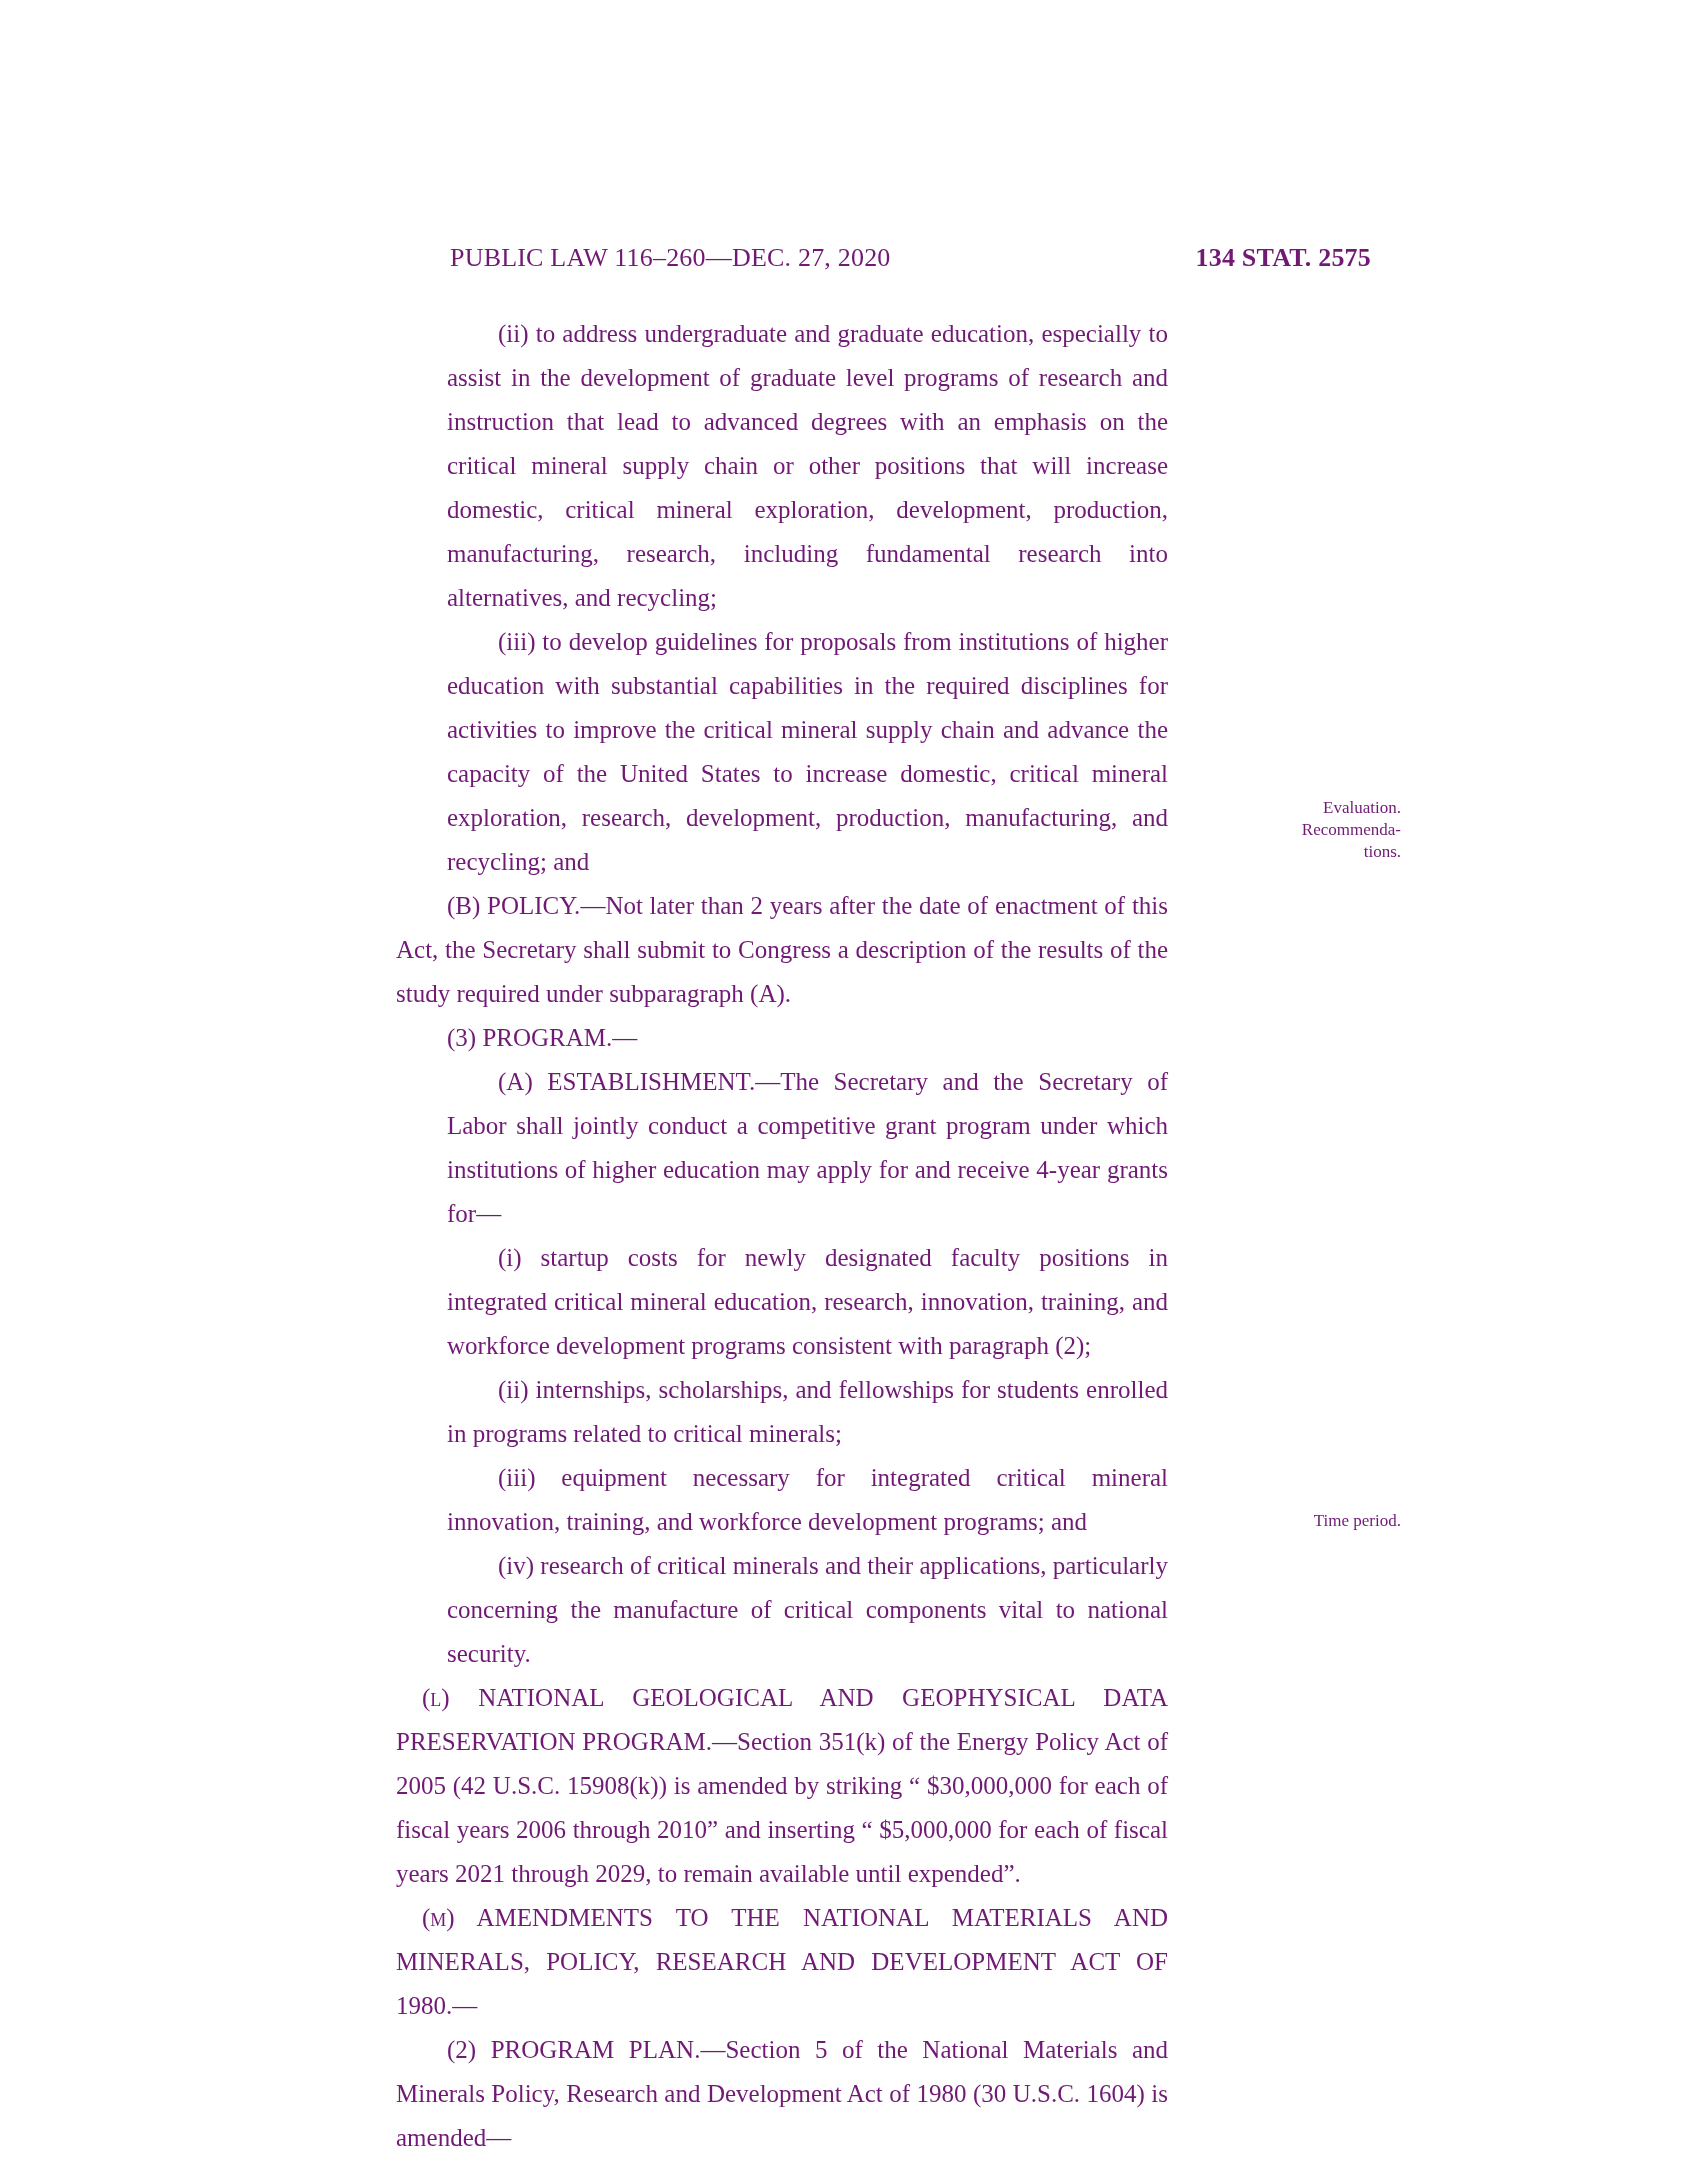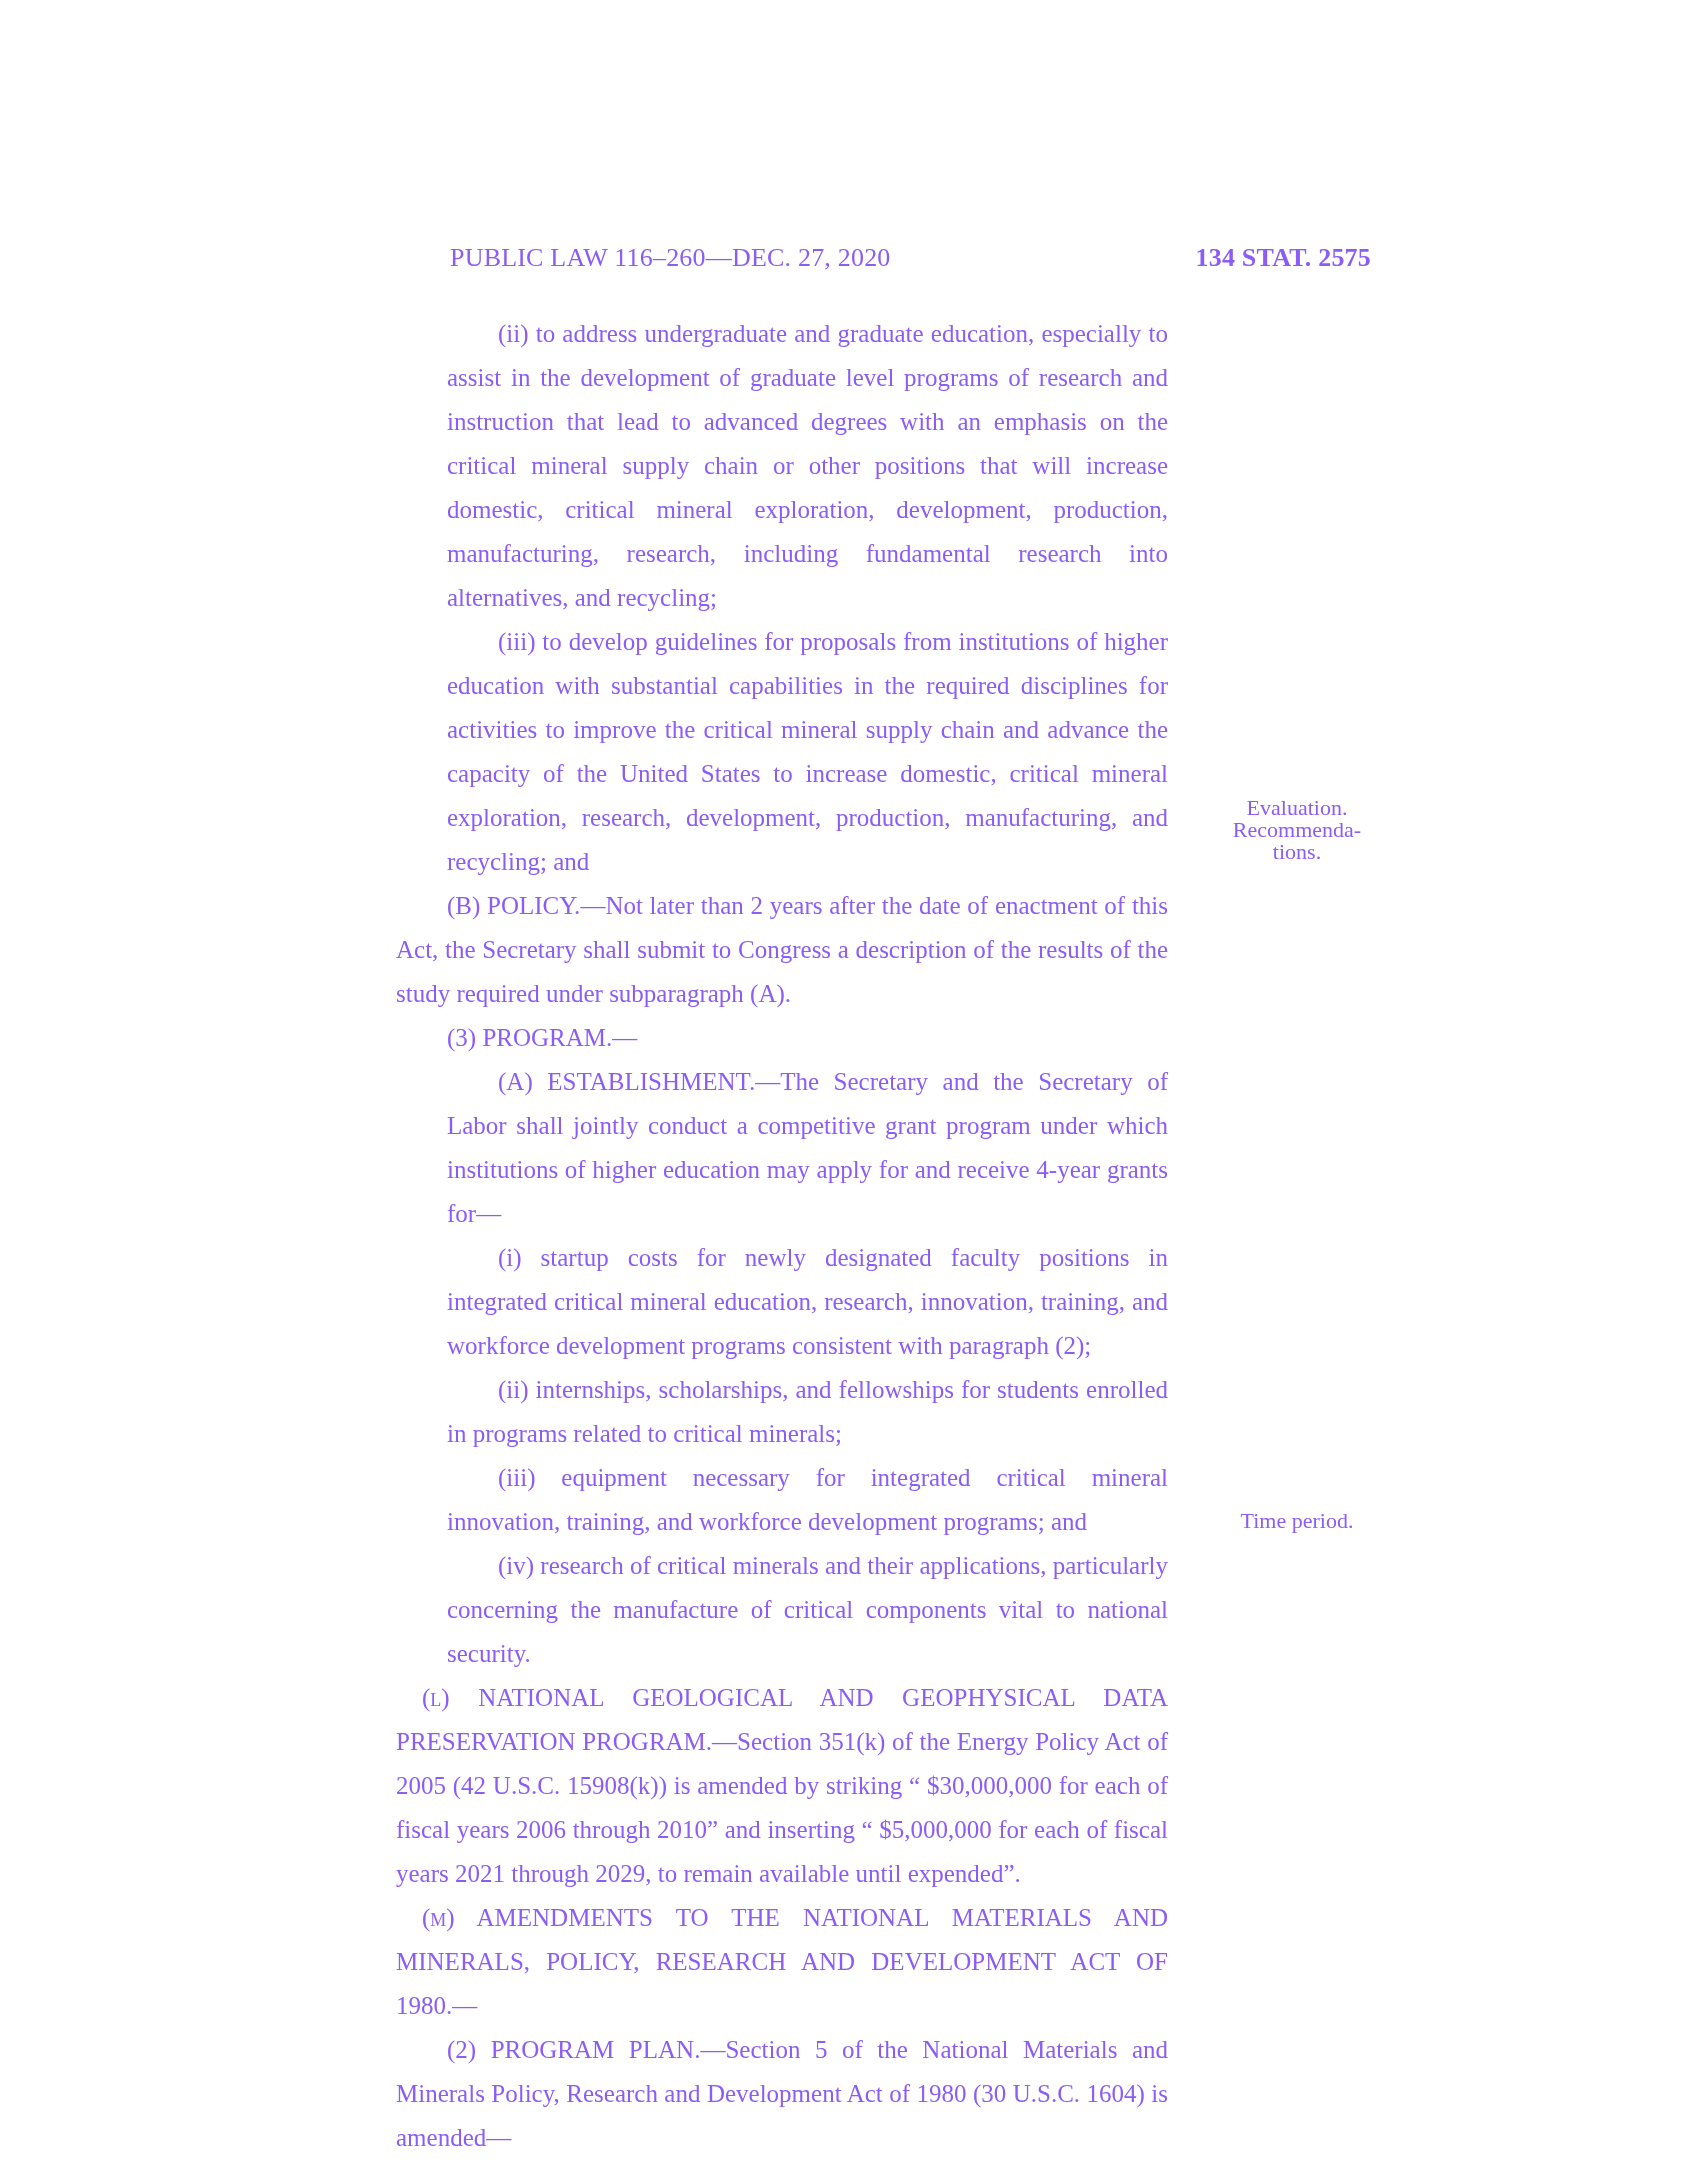--- a/index.html
+++ b/index.html
@@ -6,21 +6,21 @@
     margin: 0;
     padding: 0;
     background: #ffffff;
   }
   .page {
     position: relative;
     width: 1683px;
     height: 2178px;
     background: #ffffff;
     font-family: "Liberation Serif", "DejaVu Serif", serif;
-    color: #8b5cf6;
+    color: #701a75;
     box-sizing: border-box;
   }
   .header {
     position: absolute;
     top: 243px;
     left: 450px;
     width: 921px;
     font-size: 26px;
     letter-spacing: 0.2px;
   }
@@ -62,23 +62,23 @@
     text-indent: 0;
   }
   .nojust {
     text-align: left;
   }
   .margin-note {
     position: absolute;
     left: 1193px;
     width: 208px;
     font-family: "Liberation Serif", "DejaVu Serif", serif;
-    font-size: 22px;
+    font-size: 17px;
     line-height: 22px;
-    text-align: center;
+    text-align: right;
   }
   .mn-1 { top: 797px; }
   .mn-2 { top: 1510px; }
 </style>
 </head>
 <body>
 
 <div class="page">
 
   <div class="header">

